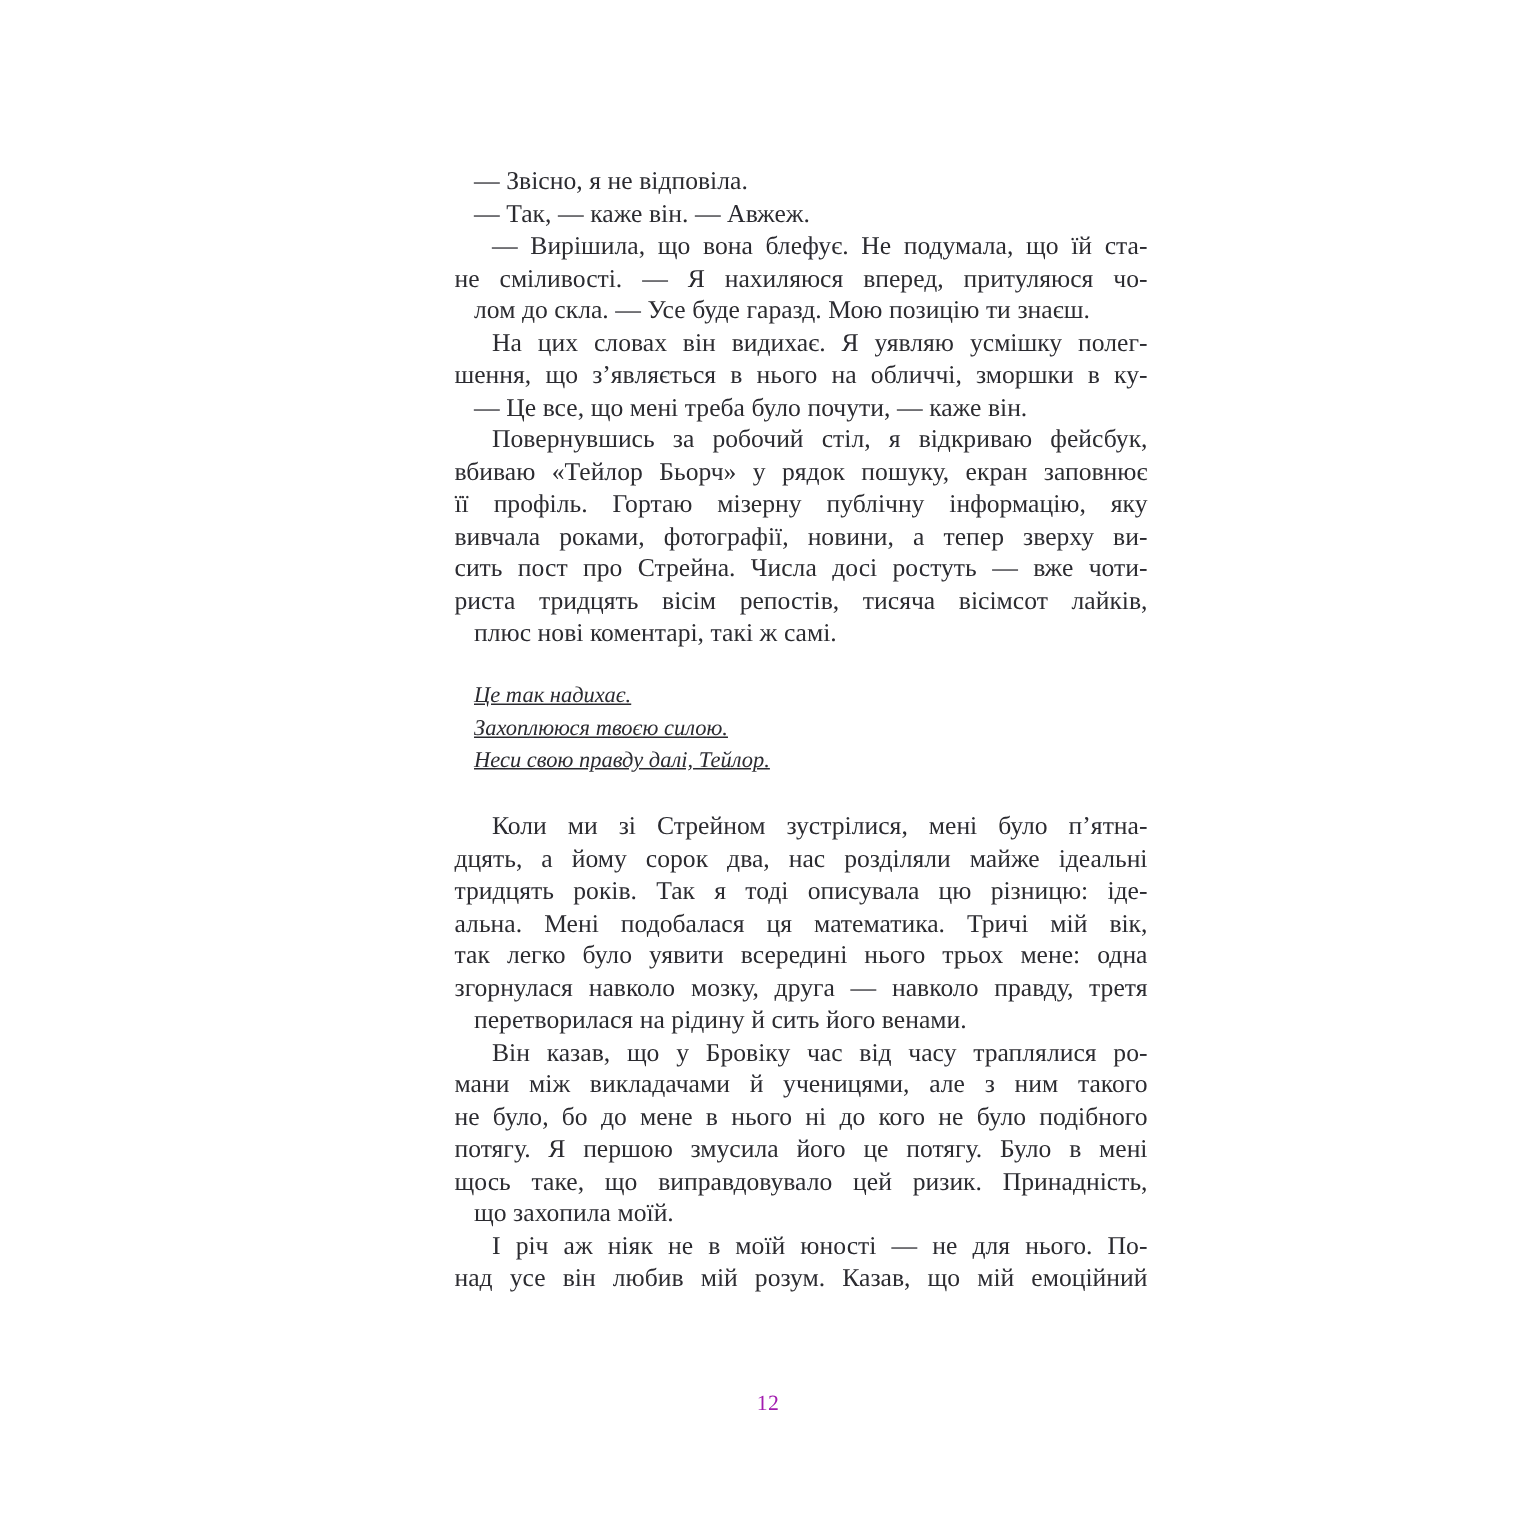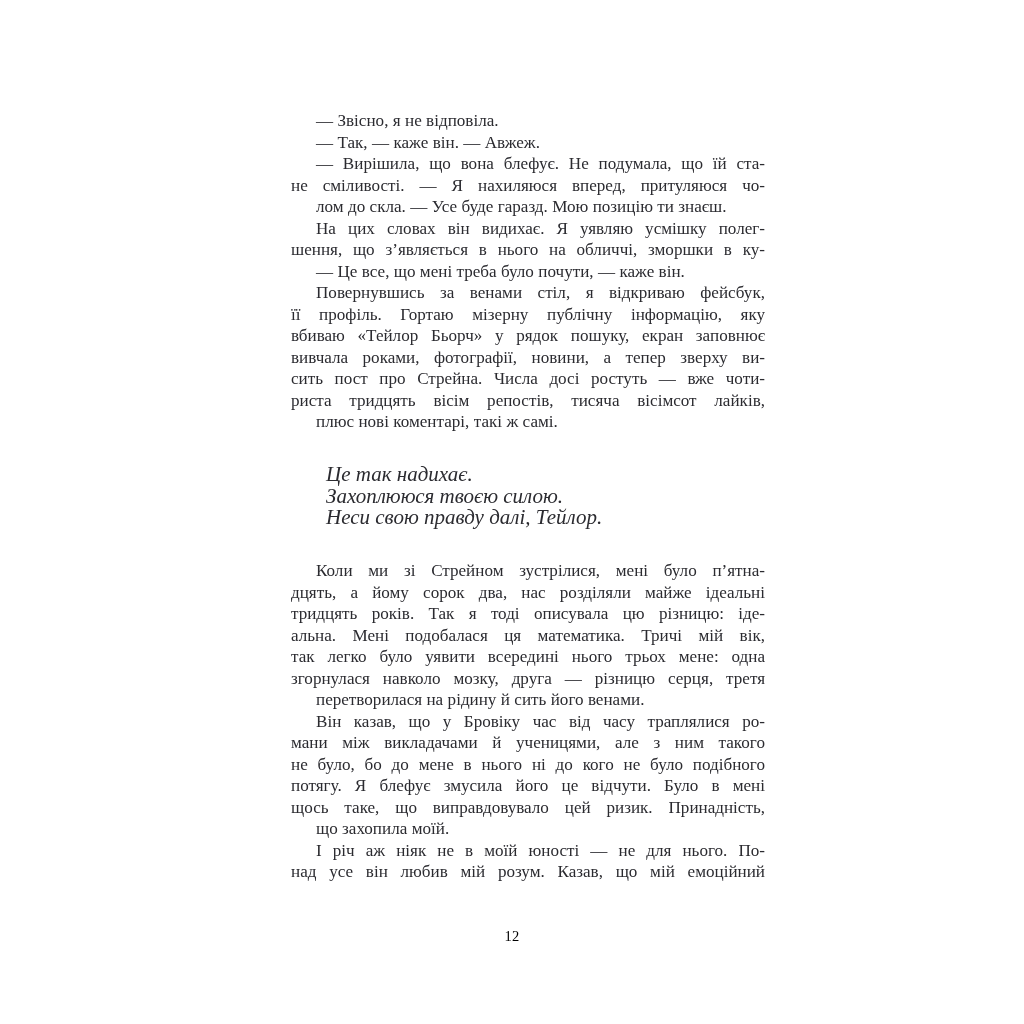--- a/index.html
+++ b/index.html
@@ -50,50 +50,52 @@
   .para > .last-line {
     display: block;
     text-align: left;
   }
 
   .para .jline {
     display: block;
     text-align: justify;
     text-align-last: justify;
     text-indent: 0;
+    margin-left: 12px;
   }
   .para .jline.first {
     text-indent: 25px;
   }
 
   .block-gap {
     height: 21.5px;
   }
 
   .italic-block {
-    margin: 10px;
+    margin: 0;
     font-style: italic;
-    font-size: 21px;
+    font-size: 15px;
     line-height: 21.5px;
     text-align: left;
     padding-left: 25px;
+    text-decoration: underline;
   }
   .italic-block .iline {
     display: block;
   }
 
   #page-number {
     position: absolute;
     left: 0;
     top: 927px;
     width: 1024px;
     text-align: center;
     font-size: 14.5px;
     line-height: 18px;
-    color: #000000;
+    color: #a21caf;
     letter-spacing: 0.3px;
   }
 </style>
 </head>
 <body>
 
 <div id="page">
 
   <div id="text-column">
 
@@ -114,23 +116,23 @@
     <p class="para">
       <span class="jline first">На цих словах він видихає. Я уявляю усмішку полег-</span>
       <span class="jline">шення, що з’являється в нього на обличчі, зморшки в ку-</span>
     </p>
 
     <p class="para">
       <span class="last-line">— Це все, що мені треба було почути, — каже він.</span>
     </p>
 
     <p class="para">
-      <span class="jline first">Повернувшись за венами стіл, я відкриваю фейсбук,</span>
+      <span class="jline first">Повернувшись за робочий стіл, я відкриваю фейсбук,</span>
+      <span class="jline">вбиваю «Тейлор Бьорч» у рядок пошуку, екран заповнює</span>
       <span class="jline">її профіль. Гортаю мізерну публічну інформацію, яку</span>
-      <span class="jline">вбиваю «Тейлор Бьорч» у рядок пошуку, екран заповнює</span>
       <span class="jline">вивчала роками, фотографії, новини, а тепер зверху ви-</span>
       <span class="jline">сить пост про Стрейна. Числа досі ростуть — вже чоти-</span>
       <span class="jline">риста тридцять вісім репостів, тисяча вісімсот лайків,</span>
       <span class="last-line">плюс нові коментарі, такі ж самі.</span>
     </p>
 
     <div class="block-gap"></div>
 
     <p class="italic-block">
       <span class="iline">Це так надихає.</span>
@@ -139,29 +141,29 @@
     </p>
 
     <div class="block-gap"></div>
 
     <p class="para">
       <span class="jline first">Коли ми зі Стрейном зустрілися, мені було п’ятна-</span>
       <span class="jline">дцять, а йому сорок два, нас розділяли майже ідеальні</span>
       <span class="jline">тридцять років. Так я тоді описувала цю різницю: іде-</span>
       <span class="jline">альна. Мені подобалася ця математика. Тричі мій вік,</span>
       <span class="jline">так легко було уявити всередині нього трьох мене: одна</span>
-      <span class="jline">згорнулася навколо мозку, друга — різницю серця, третя</span>
+      <span class="jline">згорнулася навколо мозку, друга — навколо правду, третя</span>
       <span class="last-line">перетворилася на рідину й сить його венами.</span>
     </p>
 
     <p class="para">
       <span class="jline first">Він казав, що у Бровіку час від часу траплялися ро-</span>
       <span class="jline">мани між викладачами й ученицями, але з ним такого</span>
       <span class="jline">не було, бо до мене в нього ні до кого не було подібного</span>
-      <span class="jline">потягу. Я блефує змусила його це відчути. Було в мені</span>
+      <span class="jline">потягу. Я першою змусила його це потягу. Було в мені</span>
       <span class="jline">щось таке, що виправдовувало цей ризик. Принадність,</span>
       <span class="last-line">що захопила моїй.</span>
     </p>
 
     <p class="para">
       <span class="jline first">І річ аж ніяк не в моїй юності — не для нього. По-</span>
       <span class="jline">над усе він любив мій розум. Казав, що мій емоційний</span>
     </p>
 
   </div>

